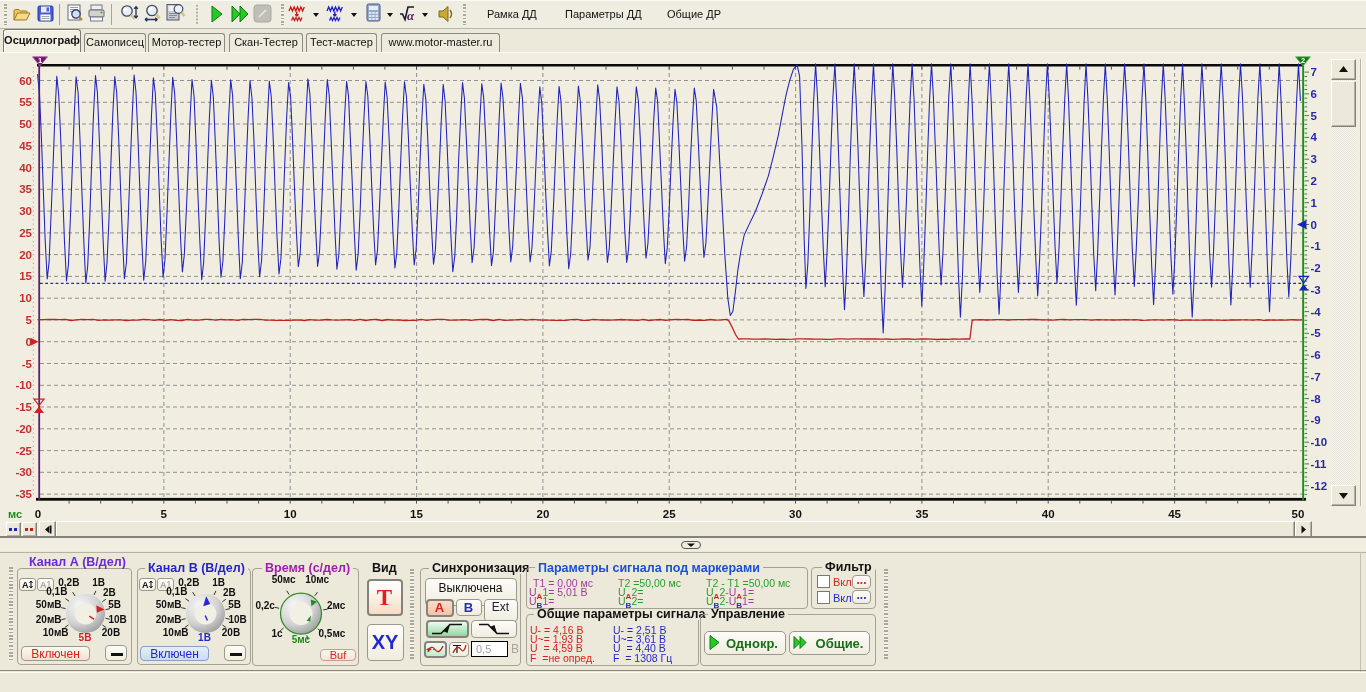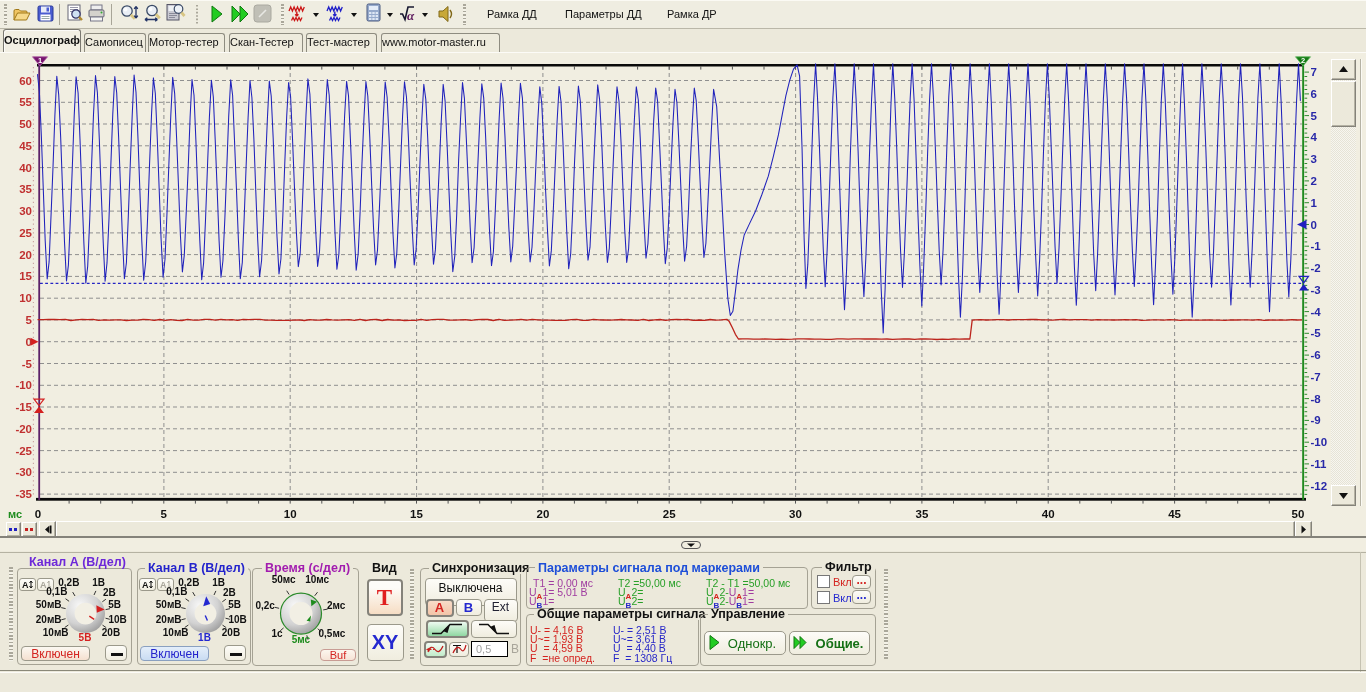--- a/index.html
+++ b/index.html
@@ -2,21 +2,21 @@
 <html><head><meta charset="utf-8"><title>osc</title>
 <style>
 *{margin:0;padding:0;box-sizing:border-box}
 html,body{width:1366px;height:692px;overflow:hidden;background:#ece9db;font-family:"Liberation Sans",sans-serif;position:relative}
 .abs{position:absolute}
 #toolbar{position:absolute;left:0;top:0;width:1366px;height:29px;background:#efede1;border-bottom:1px solid #bab7a8;box-shadow:inset 0 1px 0 #fbfaf4}
 .grip{width:3px;background:repeating-linear-gradient(180deg,#aaa79a 0 1.6px,#f4f2e8 1.6px 3.4px)}
 .ddarr{width:0;height:0;border-left:3.5px solid transparent;border-right:3.5px solid transparent;border-top:4px solid #111;top:13px}
 .mtext{font-size:11px;color:#111;top:8px}
 #tabstrip{position:absolute;left:0;top:29px;width:1366px;height:23px;background:#ece9db}
-.tab{position:absolute;top:4px;height:19px;background:#eeebdd;border:1px solid #8e8c80;border-bottom:none;border-radius:3px 3px 0 0;font-size:11px;color:#111;line-height:17px}
+.tab{position:absolute;top:4px;height:19px;background:#eeebdd;border:1px solid #8e8c80;border-bottom:none;border-radius:3px 3px 0 0;font-size:11px;color:#111;text-align:center;line-height:17px}
 #tabactive{top:0;height:23px;background:#f2efe3;font-weight:bold;font-size:11px;line-height:20px;border-color:#7a7870;z-index:3;box-shadow:inset 1px 1px 0 #fcfbf7}
 #content{position:absolute;left:0;top:52px;width:1366px;height:499px;background:#f1eee1;border-top:1px solid #fcfbf7}
 .sb{background:#ece9db;border-top:1px solid #fff;border-left:1px solid #fff;border-right:1px solid #84827a;border-bottom:1px solid #84827a;box-shadow:inset -1px -1px 0 #b5b2a4}
 .sbtrack{background:#e6e3d6;background-image:linear-gradient(45deg,#f7f6f0 25%,transparent 25%,transparent 75%,#f7f6f0 75%),linear-gradient(45deg,#f7f6f0 25%,transparent 25%,transparent 75%,#f7f6f0 75%);background-size:2px 2px;background-position:0 0,1px 1px}
 #panel{position:absolute;left:0;top:552px;width:1366px;height:117px;background:#ece9db;border-top:1px solid #b5b2a2}
 .gbox{position:absolute;border:1px solid #a5a294;border-radius:4px}
 .gtitle{position:absolute;font-size:12.5px;font-weight:bold;background:#ece9db;padding:0 3px;white-space:nowrap;line-height:11px}
 .btn{position:absolute;border:1px solid #9b998b;border-radius:4px;background:linear-gradient(180deg,#fdfcf8,#f0eddf);text-align:center;white-space:nowrap}
 .btnp{border:2px solid #85837b}
 #status{position:absolute;left:0;top:672px;width:1366px;height:20px;background:#ece9db;border-top:1px solid #fcfbf7}
@@ -127,21 +127,21 @@
       </g>
 </svg>
 <div class="abs ddarr" style="left:313px"></div>
 <div class="abs ddarr" style="left:351px"></div>
 <div class="abs ddarr" style="left:387px"></div>
 <div class="abs ddarr" style="left:422px"></div>
 <div class="abs grip" style="left:281px;top:4px;height:21px"></div>
 <div class="abs grip" style="left:463px;top:4px;height:21px"></div>
 <div class="abs mtext" style="left:487px">Рамка ДД</div>
 <div class="abs mtext" style="left:565px">Параметры ДД</div>
-<div class="abs mtext" style="left:667px">Рамка ДР</div>
+<div class="abs mtext" style="left:667px">Общие ДР</div>
 </div>
 <div id="tabstrip">
 <div class="tab" id="tabactive" style="left:3px;width:78px">Осциллограф</div>
 <div class="tab" style="left:84px;width:62px">Самописец</div>
 <div class="tab" style="left:148px;width:77px">Мотор-тестер</div>
 <div class="tab" style="left:229px;width:74px">Скан-Тестер</div>
 <div class="tab" style="left:306px;width:71px">Тест-мастер</div>
 <div class="tab" style="left:381px;width:119px">www.motor-master.ru</div>
 </div>
 <div id="content"></div>
@@ -347,21 +347,21 @@
 <div class="mrow" style="left:618px;top:42px"><span class="grn">U</span><sub class="blut">В</sub><span class="grn">2=</span></div>
 <div class="mrow" style="left:706px;top:42px"><span class="grn">U</span><sub class="blut">В</sub><span class="grn">2-</span><span class="pur">U</span><sub class="blut">В</sub><span class="pur">1=</span></div>
 <div class="mrow redt" style="left:530px;top:71px">U- = 4,16 В</div>
 <div class="mrow redt" style="left:530px;top:80px">U~= 1,93 В</div>
 <div class="mrow redt" style="left:530px;top:89px">U&nbsp; = 4,59 В</div>
 <div class="mrow redt" style="left:530px;top:98.5px">F&nbsp; =не опред.</div>
 <div class="mrow blut" style="left:613px;top:71px">U- = 2,51 В</div>
 <div class="mrow blut" style="left:613px;top:80px">U~= 3,61 В</div>
 <div class="mrow blut" style="left:613px;top:89px">U&nbsp; = 4,40 В</div>
 <div class="mrow blut" style="left:613px;top:98.5px">F&nbsp; = 1308 Гц</div>
-<div class="btn" style="left:704px;top:77.5px;width:82px;height:24px;border-radius:5px;font-size:13px;font-weight:normal;color:#157015;line-height:23px;padding-left:14px">Однокр.</div>
+<div class="btn" style="left:704px;top:77.5px;width:82px;height:24px;border-radius:5px;font-size:13px;font-weight:bold;color:#157015;line-height:23px;padding-left:14px">Однокр.</div>
 <svg class="abs" style="left:708px;top:81px;z-index:3" width="14" height="17">
       <path d="M2 1.5 L2 15.5 L11 8.5 Z" fill="#22cc22" stroke="#117711"></path>
     </svg>
 <div class="btn" style="left:789px;top:77.5px;width:81px;height:24px;border-radius:5px;font-size:13px;font-weight:bold;color:#157015;line-height:23px;padding-left:20px">Общие.</div>
 <svg class="abs" style="left:792px;top:81px;z-index:3" width="20" height="17">
       <path d="M2 2.5 L2 14.5 L8 8.5 Z" fill="#22cc22" stroke="#117711"></path>
       <path d="M8 2.5 L8 14.5 L14 8.5 Z" fill="#22cc22" stroke="#117711"></path>
     </svg>
 <div class="abs" style="left:817px;top:22px;width:13px;height:13px;background:#fff;border:1px solid #777"></div>
 <div class="mrow" style="left:833px;top:23px;color:#d42420;font-size:11px">Вкл</div>

